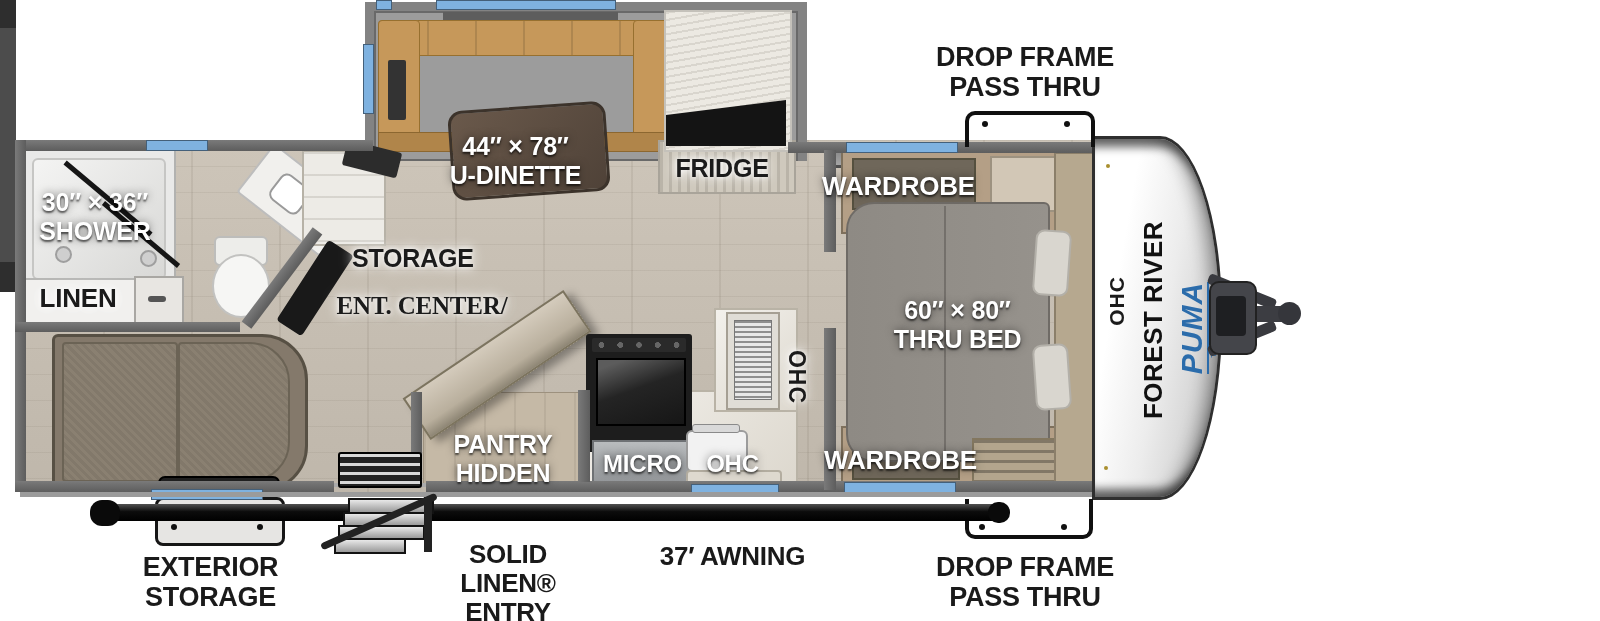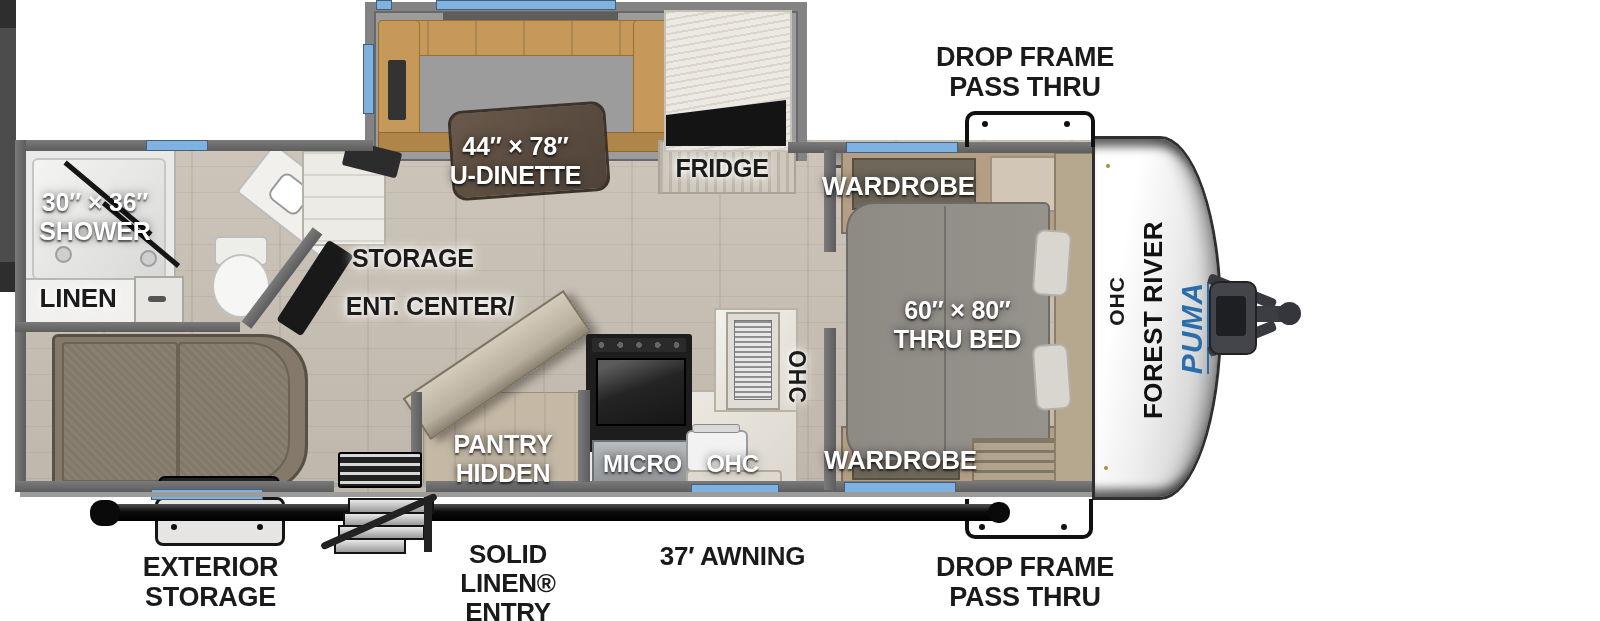--- a/index.html
+++ b/index.html
@@ -175,21 +175,21 @@
   <div class="abs lblW f25" style="left:30px;top:188px;width:130px;">
     <div>30″ × 36″</div>
       <div>SHOWER</div>
   </div>
   <div class="abs lblB f26" style="left:33px;top:284px;width:90px;">
     <div>LINEN</div>
   </div>
   <div class="abs lblB f25" style="left:352px;top:244px;width:120px;">
     <div>STORAGE</div>
   </div>
-  <div class="abs lblB f25" style="left:340px;top:292px;width:180px;">
+  <div class="abs lblB f25" style="left:332px;top:292px;width:180px;font-family:Liberation Serif, serif;">
     <div>ENT. CENTER/</div>
   </div>
   <div class="abs lblW f25" style="left:438px;top:124px;width:155px;margin-top:8px;">
     <div>44″ × 78″</div>
       <div>U-DINETTE</div>
   </div>
   <div class="abs lblB f25" style="left:662px;top:154px;width:120px;">
     <div>FRIDGE</div>
   </div>
   <div class="abs lblW f26" style="left:822px;top:172px;width:150px;">

